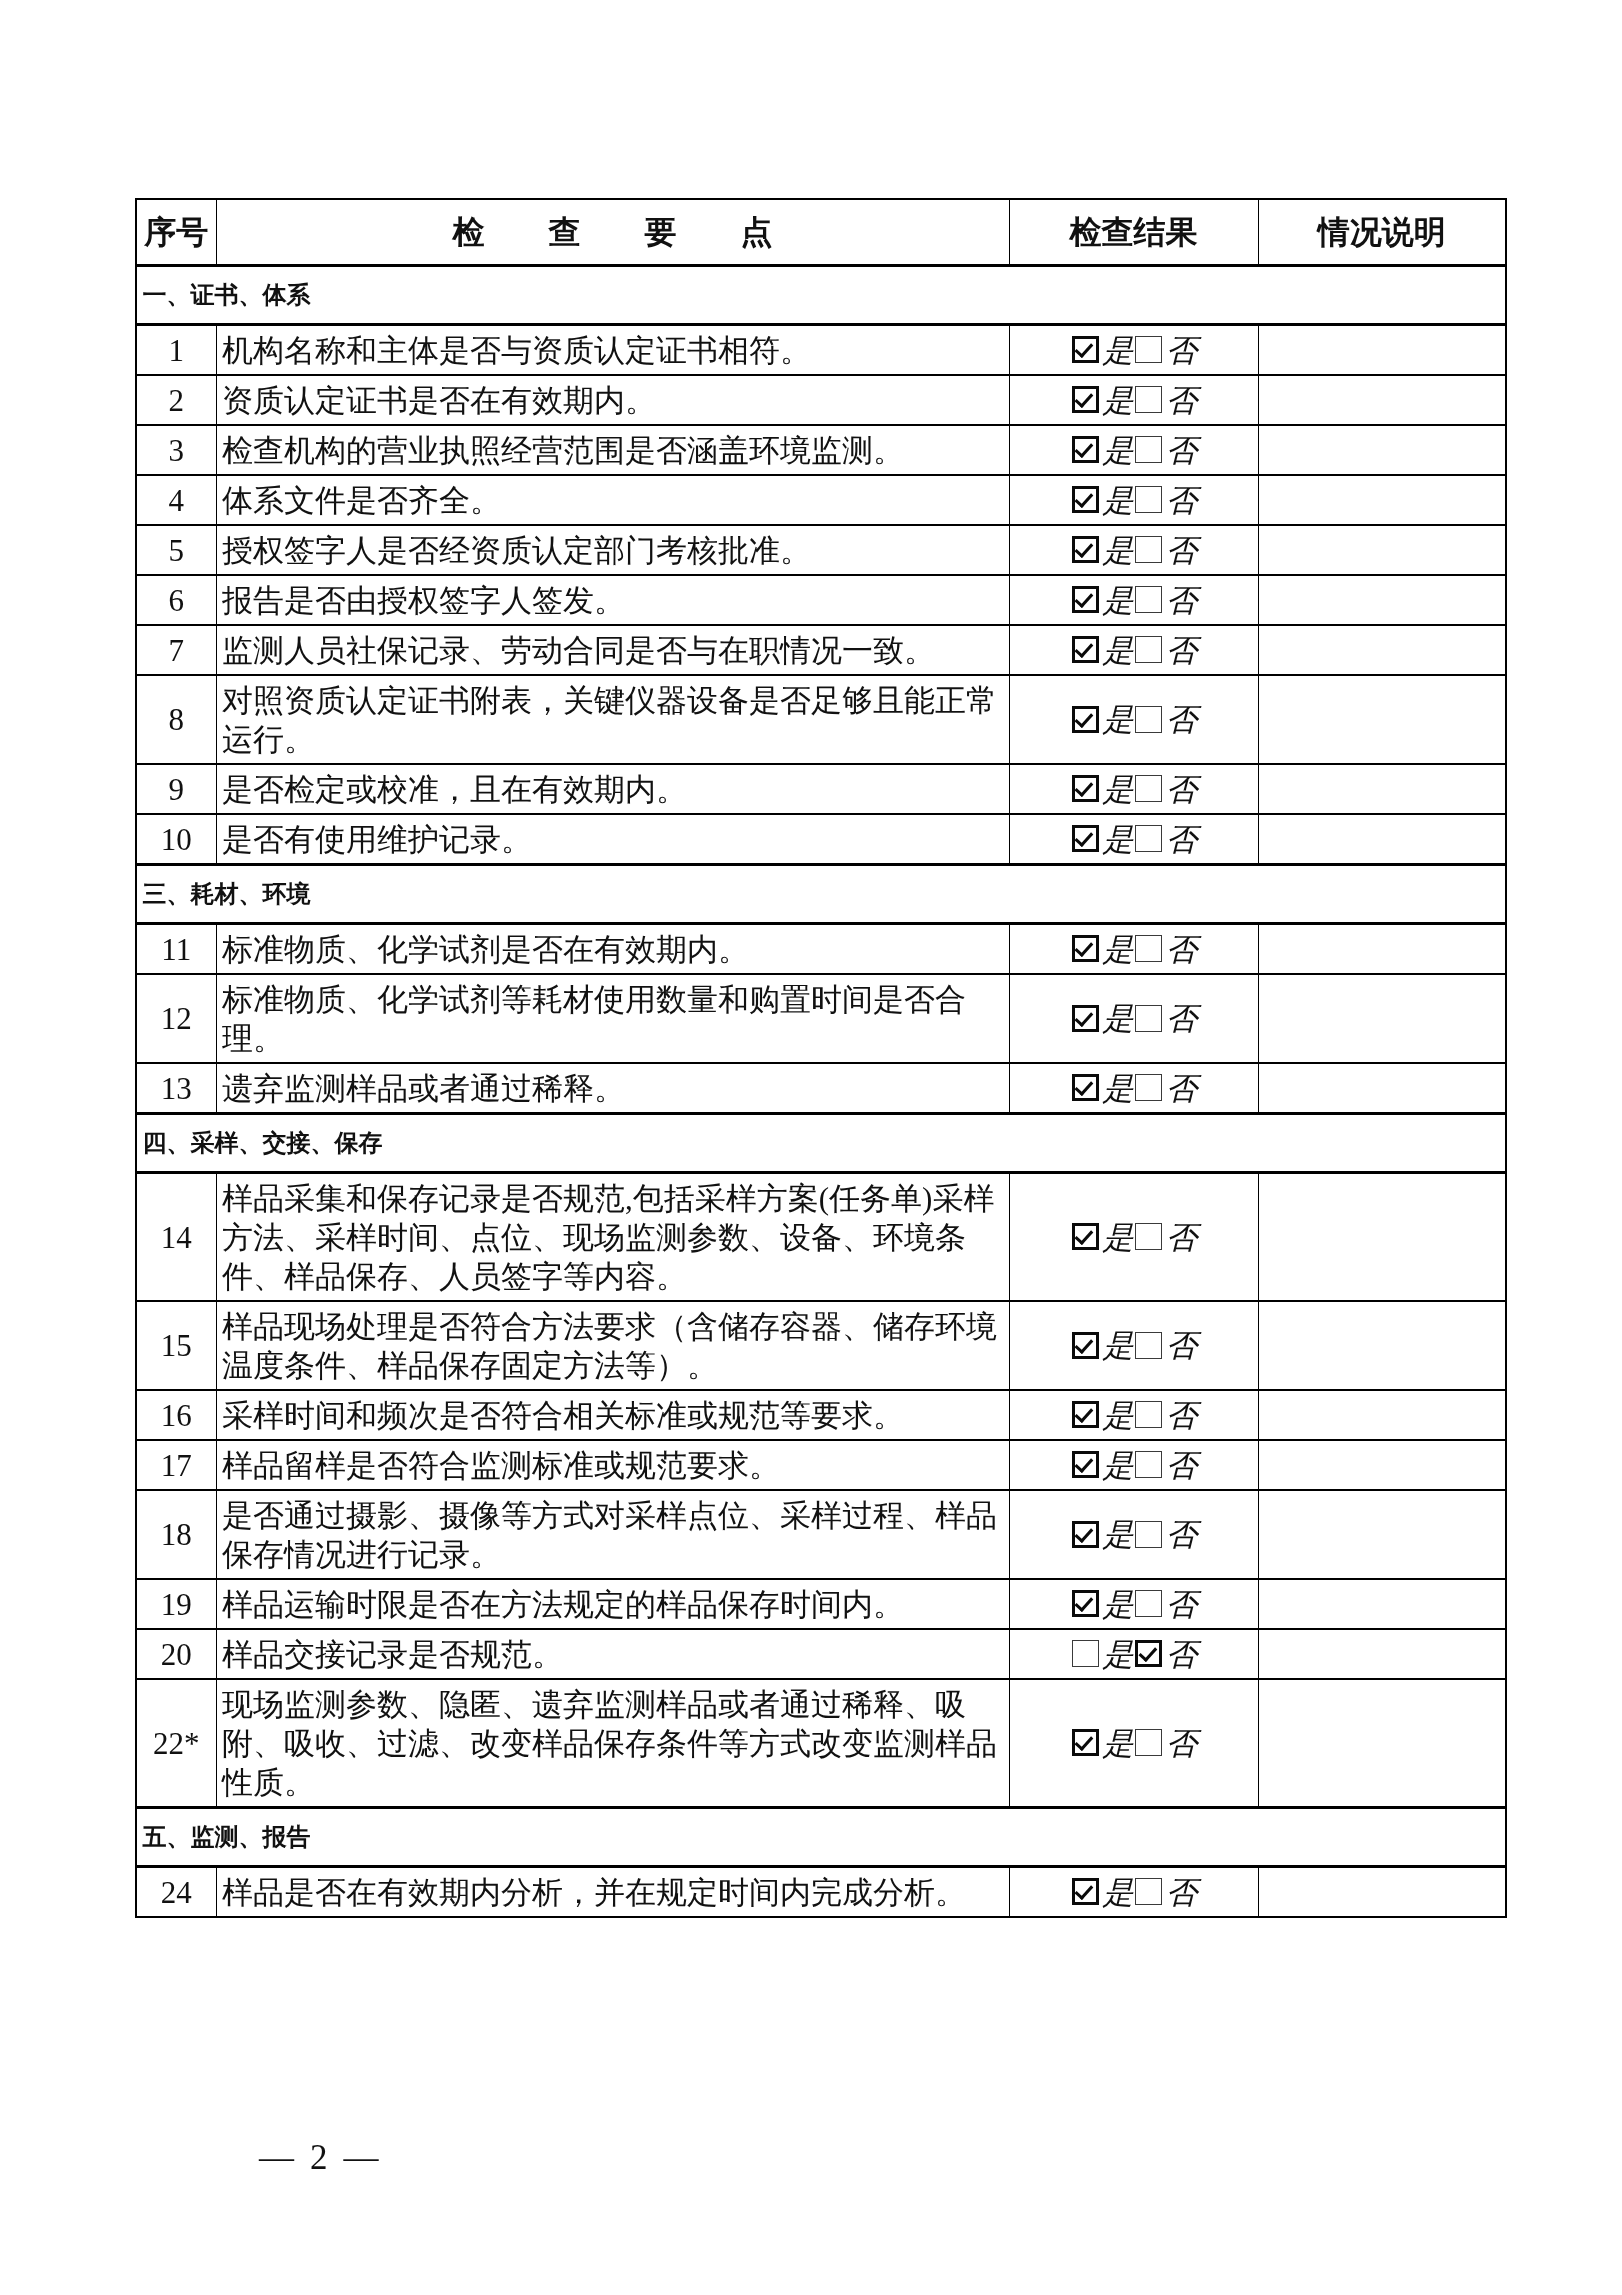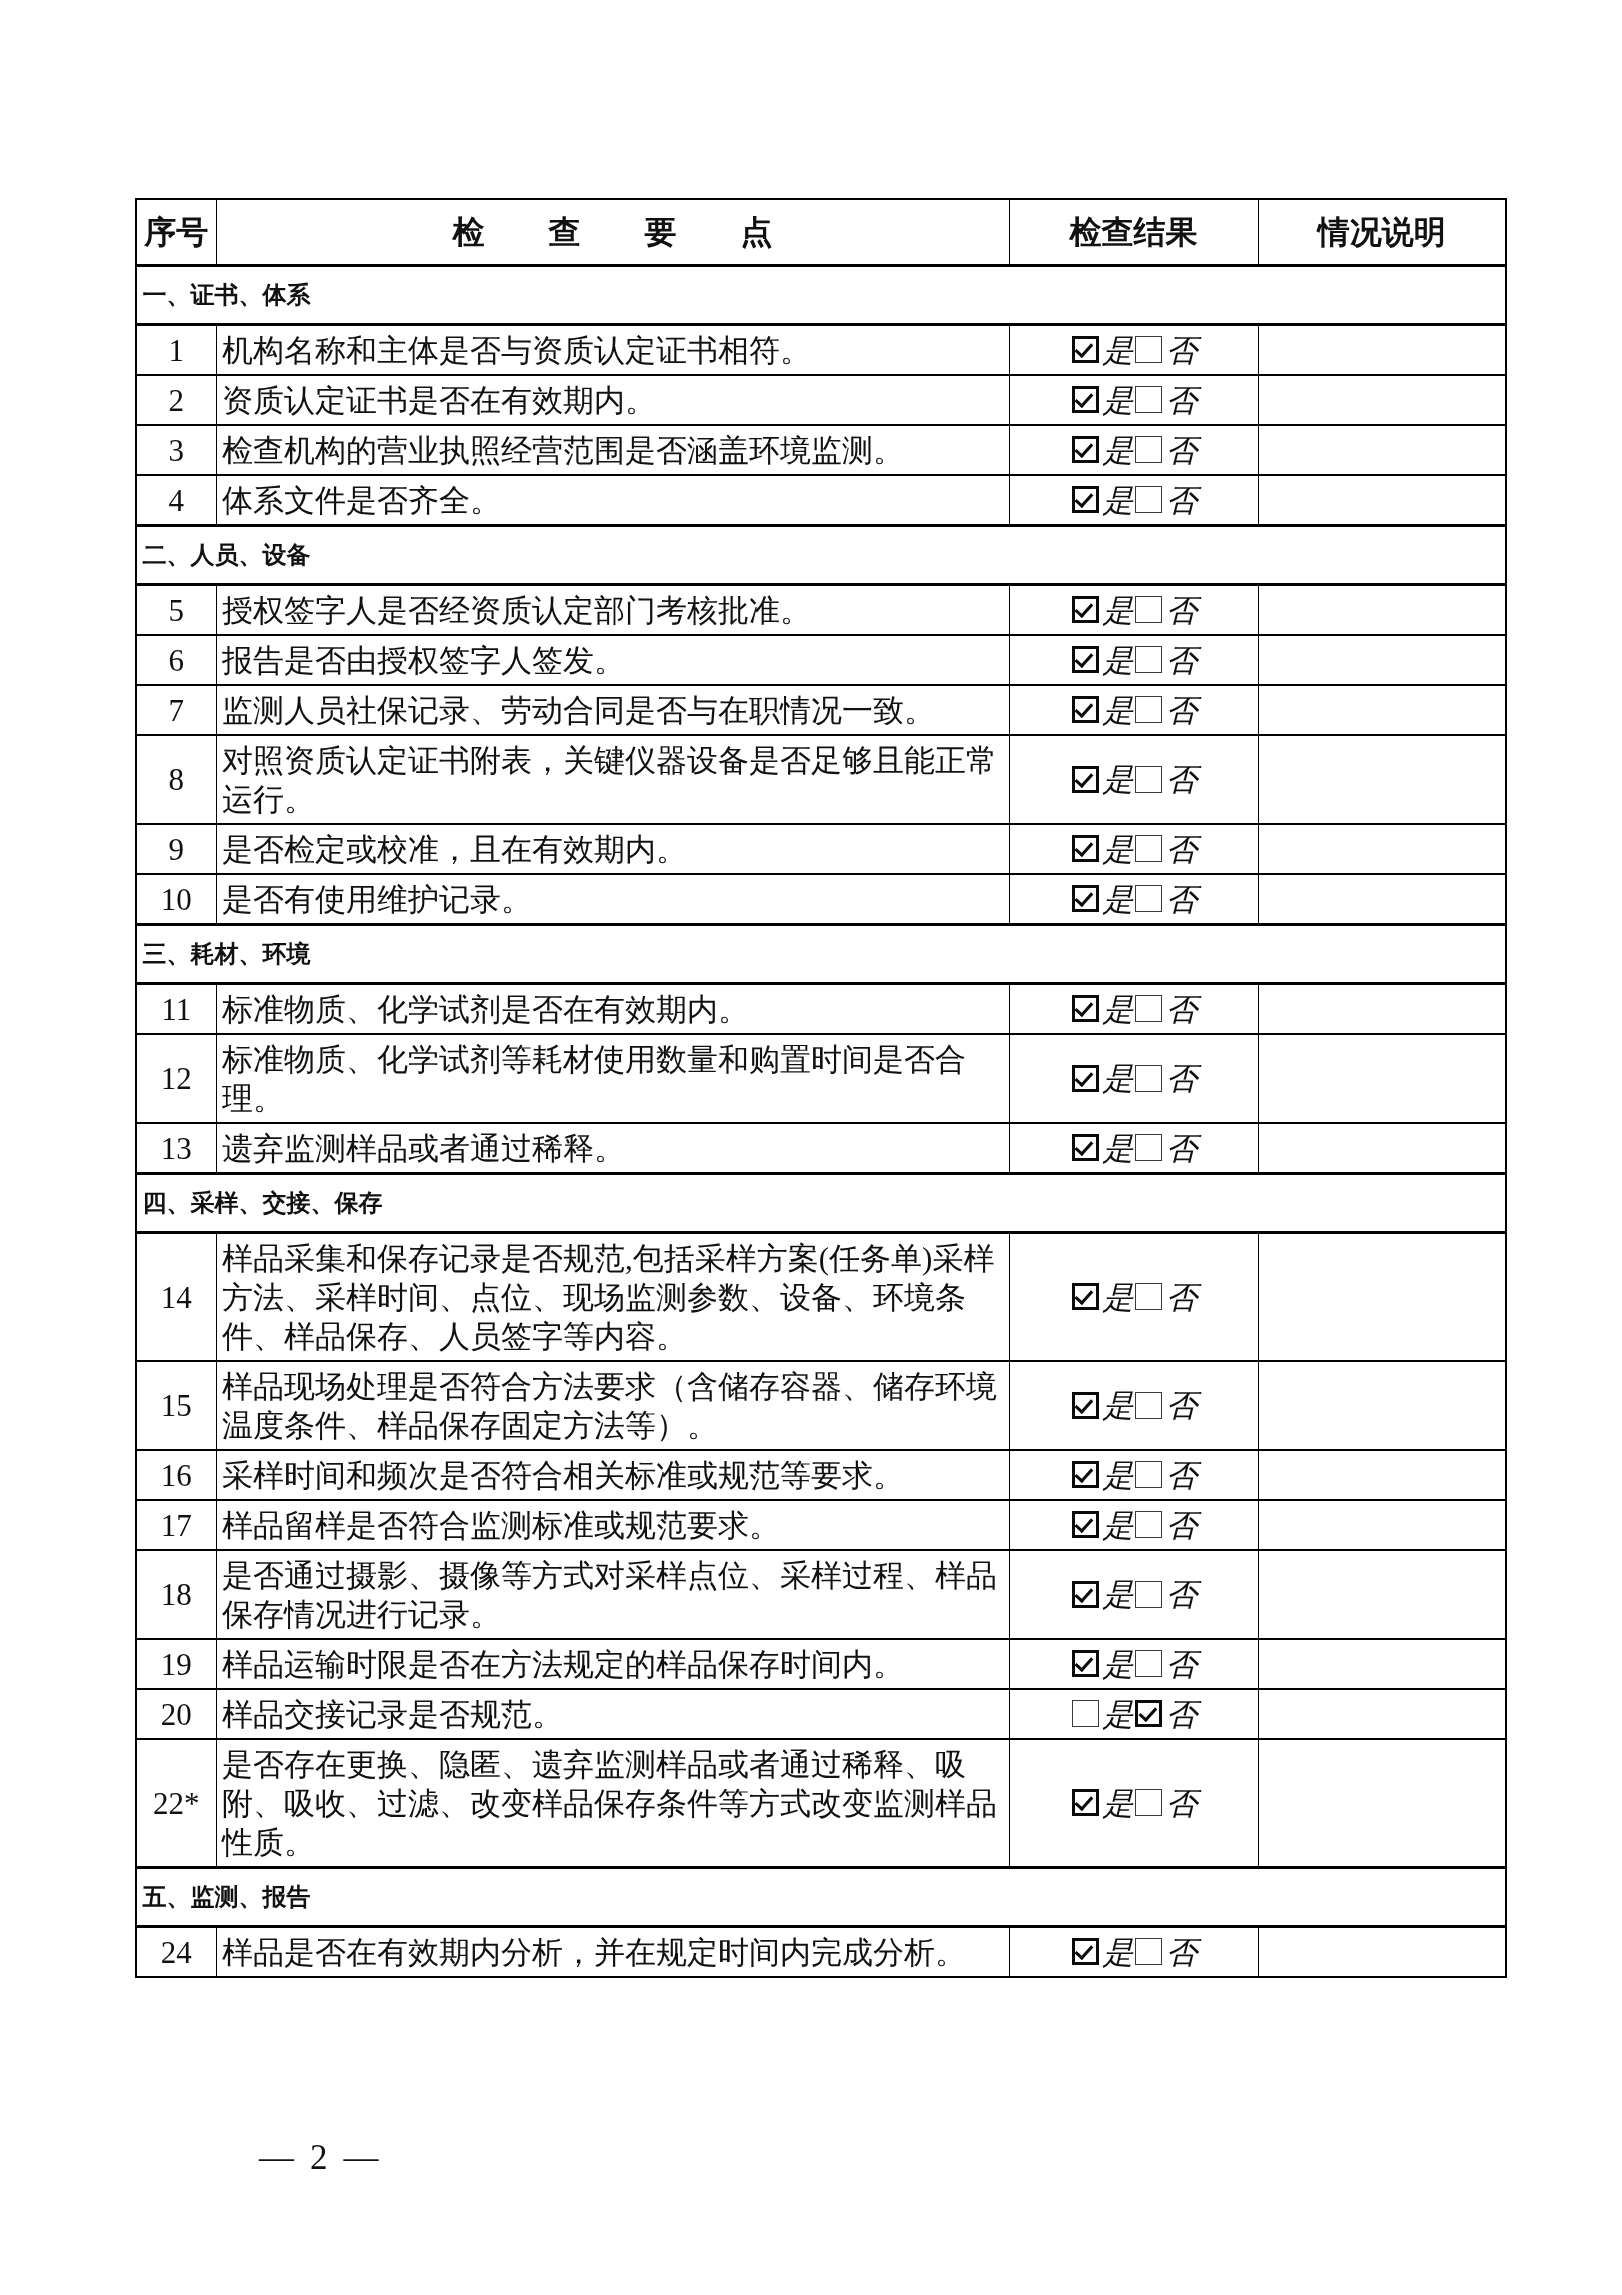--- a/index.html
+++ b/index.html
@@ -146,23 +146,20 @@
           <td class="point-cell">检查机构的营业执照经营范围是否涵盖环境监测。</td>
           <td class="result-cell"><span class="box checked"></span><span>是</span><span class="box"></span><span>否</span></td>
           <td class="note-cell"></td>
         </tr>
         <tr>
           <td class="no-cell">4</td>
           <td class="point-cell">体系文件是否齐全。</td>
           <td class="result-cell"><span class="box checked"></span><span>是</span><span class="box"></span><span>否</span></td>
           <td class="note-cell"></td>
         </tr>
-        <tr class="section-row">
-          <td colspan="4">二、人员、设备</td>
-        </tr>
         <tr>
           <td class="no-cell">5</td>
           <td class="point-cell">授权签字人是否经资质认定部门考核批准。</td>
           <td class="result-cell"><span class="box checked"></span><span>是</span><span class="box"></span><span>否</span></td>
           <td class="note-cell"></td>
         </tr>
         <tr>
           <td class="no-cell">6</td>
           <td class="point-cell">报告是否由授权签字人签发。</td>
           <td class="result-cell"><span class="box checked"></span><span>是</span><span class="box"></span><span>否</span></td>
@@ -253,21 +250,21 @@
           <td class="note-cell"></td>
         </tr>
         <tr>
           <td class="no-cell">20</td>
           <td class="point-cell">样品交接记录是否规范。</td>
           <td class="result-cell"><span class="box"></span><span>是</span><span class="box checked"></span><span>否</span></td>
           <td class="note-cell"></td>
         </tr>
         <tr>
           <td class="no-cell">22*</td>
-          <td class="point-cell">是否存在更换、隐匿、遗弃监测样品或者通过稀释、吸附、吸收、过滤、改变样品保存条件等方式改变监测样品性质。</td>
+          <td class="point-cell">现场监测参数、隐匿、遗弃监测样品或者通过稀释、吸附、吸收、过滤、改变样品保存条件等方式改变监测样品性质。</td>
           <td class="result-cell"><span class="box checked"></span><span>是</span><span class="box"></span><span>否</span></td>
           <td class="note-cell"></td>
         </tr>
         <tr class="section-row">
           <td colspan="4">五、监测、报告</td>
         </tr>
         <tr>
           <td class="no-cell">24</td>
           <td class="point-cell">样品是否在有效期内分析，并在规定时间内完成分析。</td>
           <td class="result-cell"><span class="box checked"></span><span>是</span><span class="box"></span><span>否</span></td>

